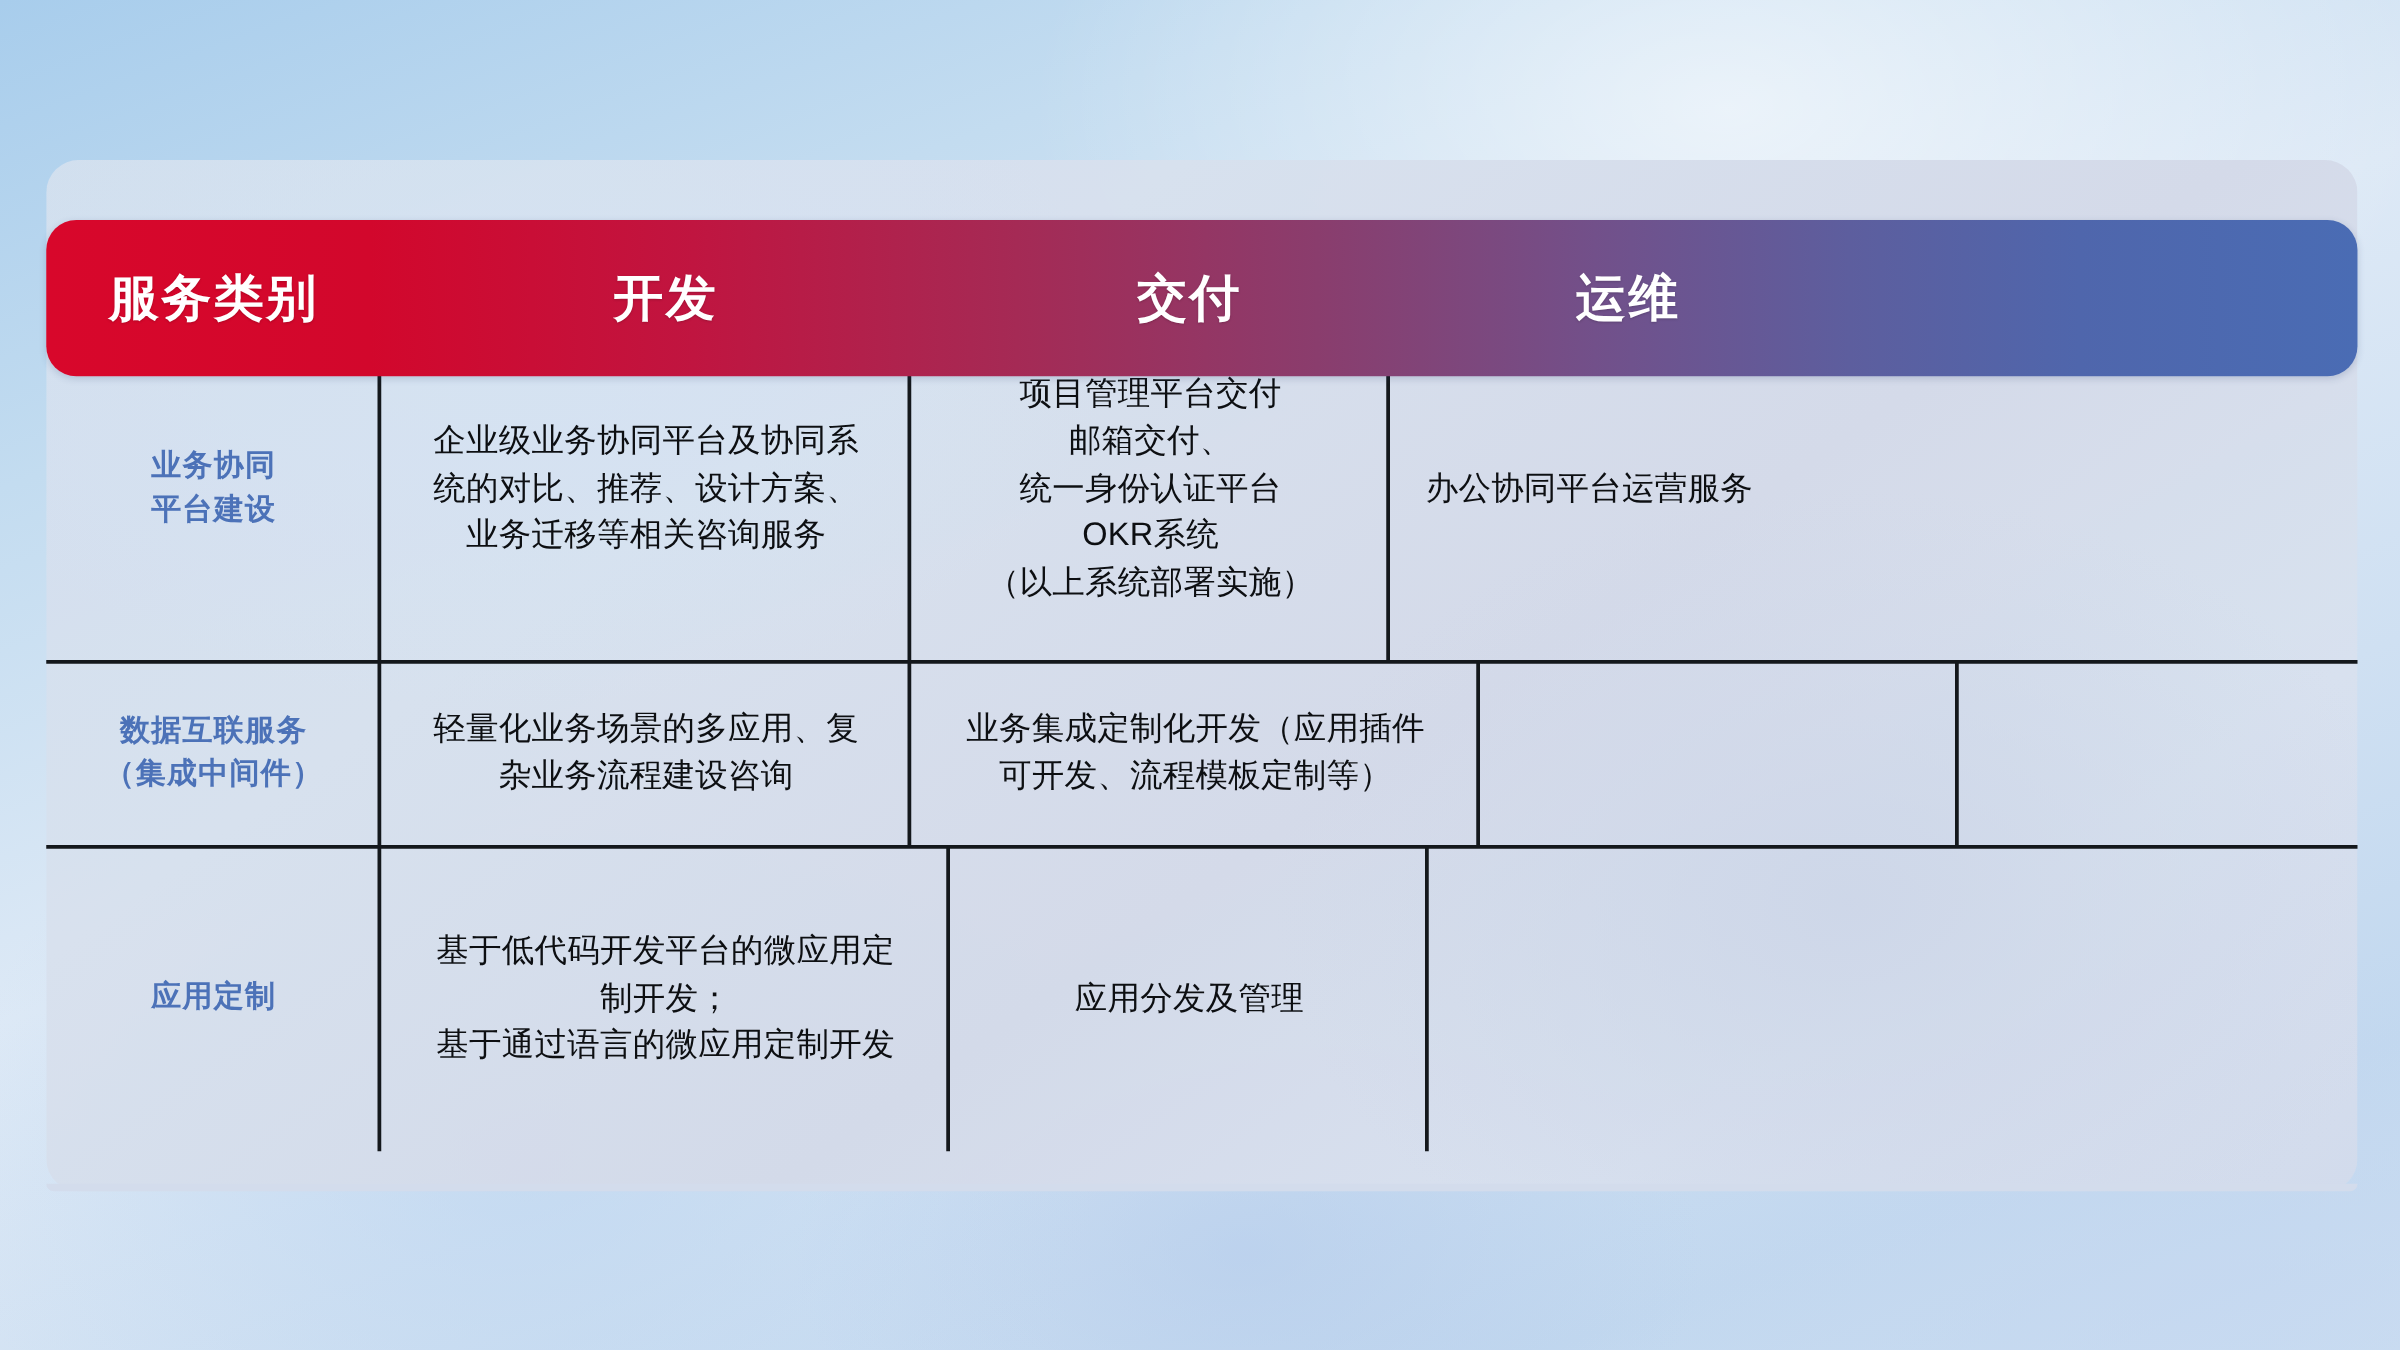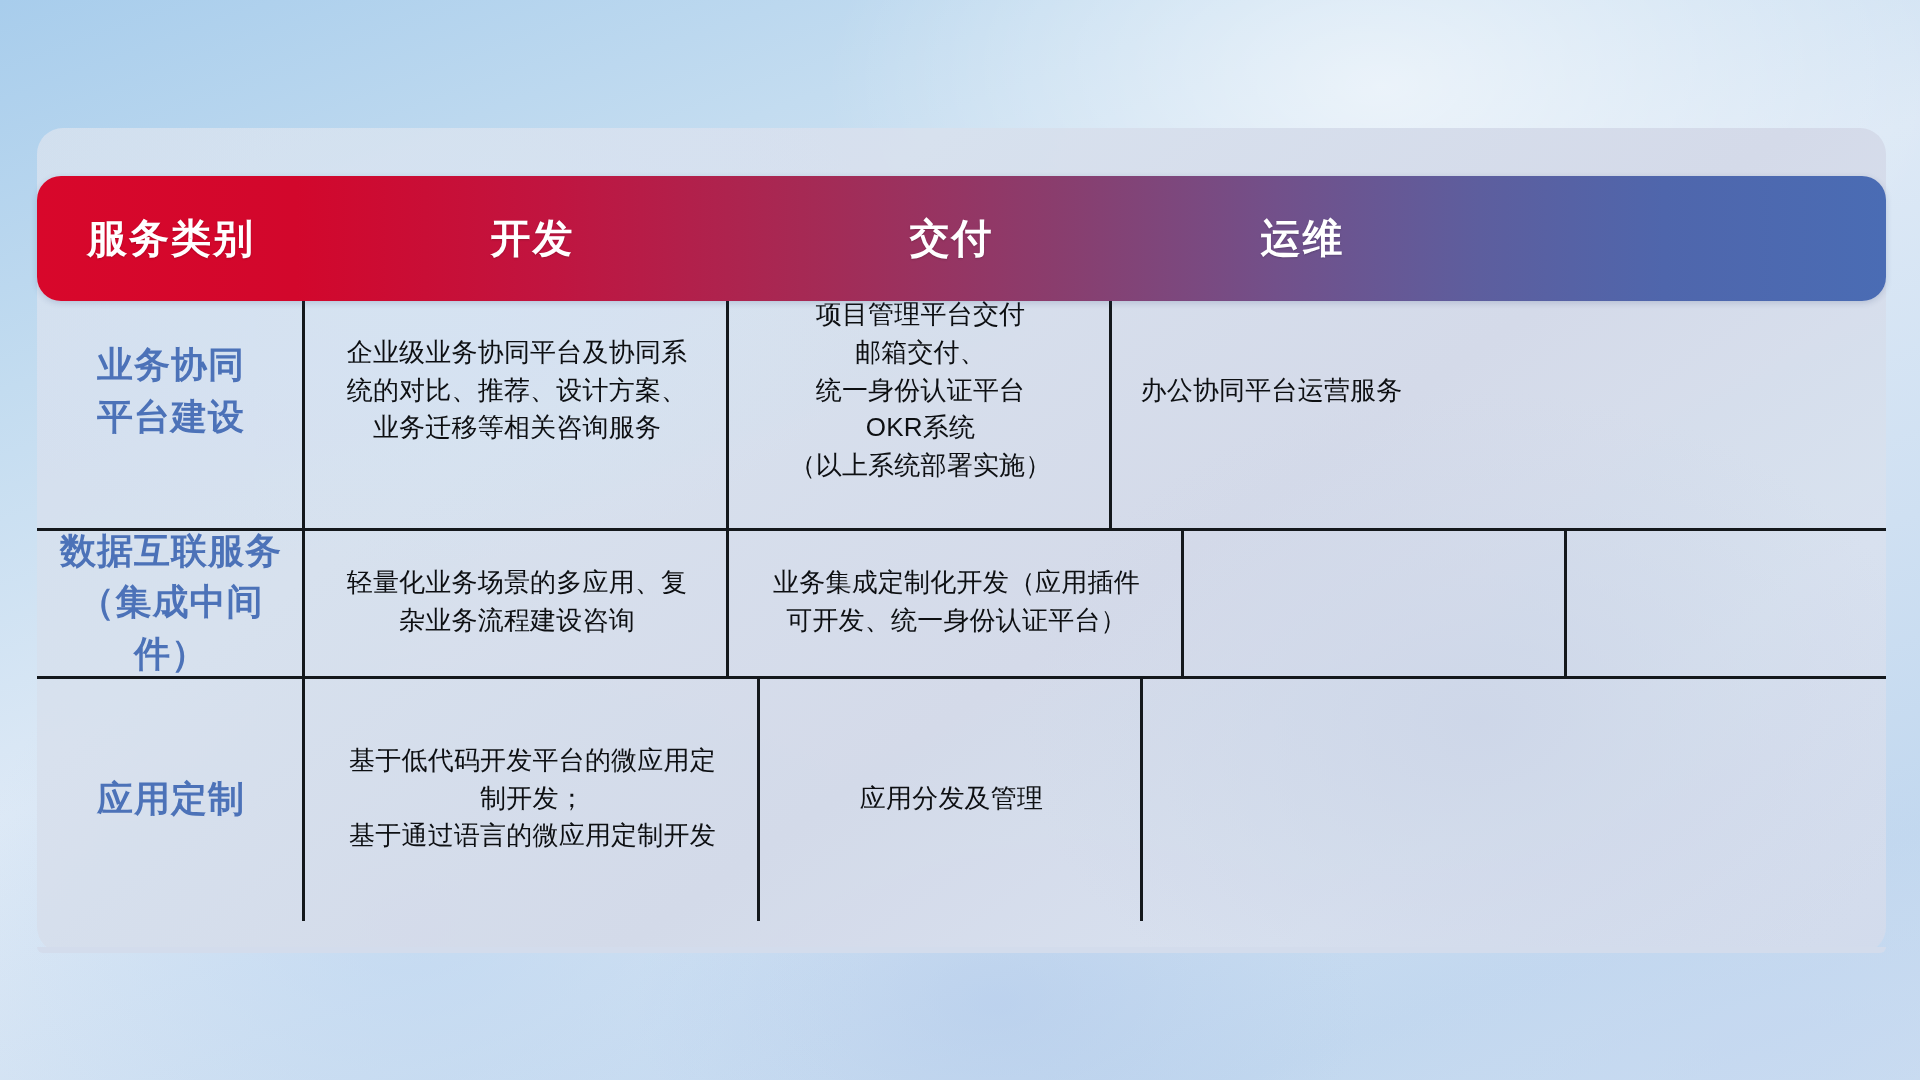--- a/index.html
+++ b/index.html
@@ -133,21 +133,21 @@
     position: absolute;
     right: 0;
     top: 0;
     width: 3px;
     height: 100%;
     background: #14181c;
   }
 
   .cat {
     color: #4c72b8;
-    font-size: 36px;
+    font-size: 24px;
     font-weight: bold;
     line-height: 1.42;
     letter-spacing: 1px;
     white-space: pre-line;
   }
 
   .txt {
     color: #0d0f12;
     font-size: 26px;
     line-height: 1.46;
@@ -211,21 +211,21 @@
         <div class="cell c1 vdiv">
           <span class="cat">数据互联服务
 （集成中间件）</span>
         </div>
         <div class="cell c2 vdiv">
           <span class="txt">轻量化业务场景的多应用、复
 杂业务流程建设咨询</span>
         </div>
         <div class="cell c3 vdiv">
           <span class="txt">业务集成定制化开发（应用插件
-可开发、统一身份认证平台）</span>
+可开发、流程模板定制等）</span>
         </div>
         <div class="cell c4 vdiv">
           <span class="txt"></span>
         </div>
         <div class="cell c5">
           <span class="txt"></span>
         </div>
       </div>
 
       <div class="row r3">

